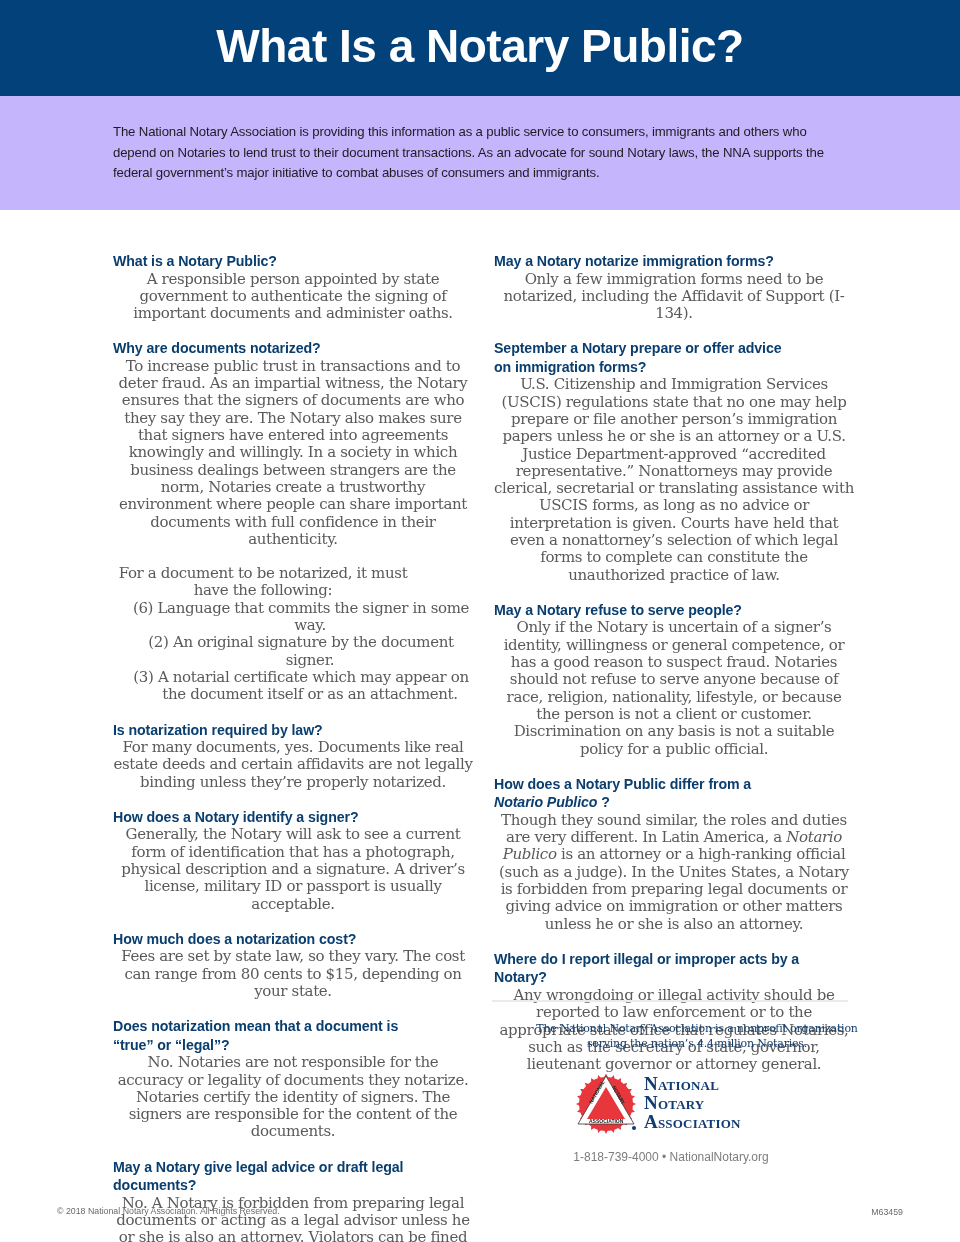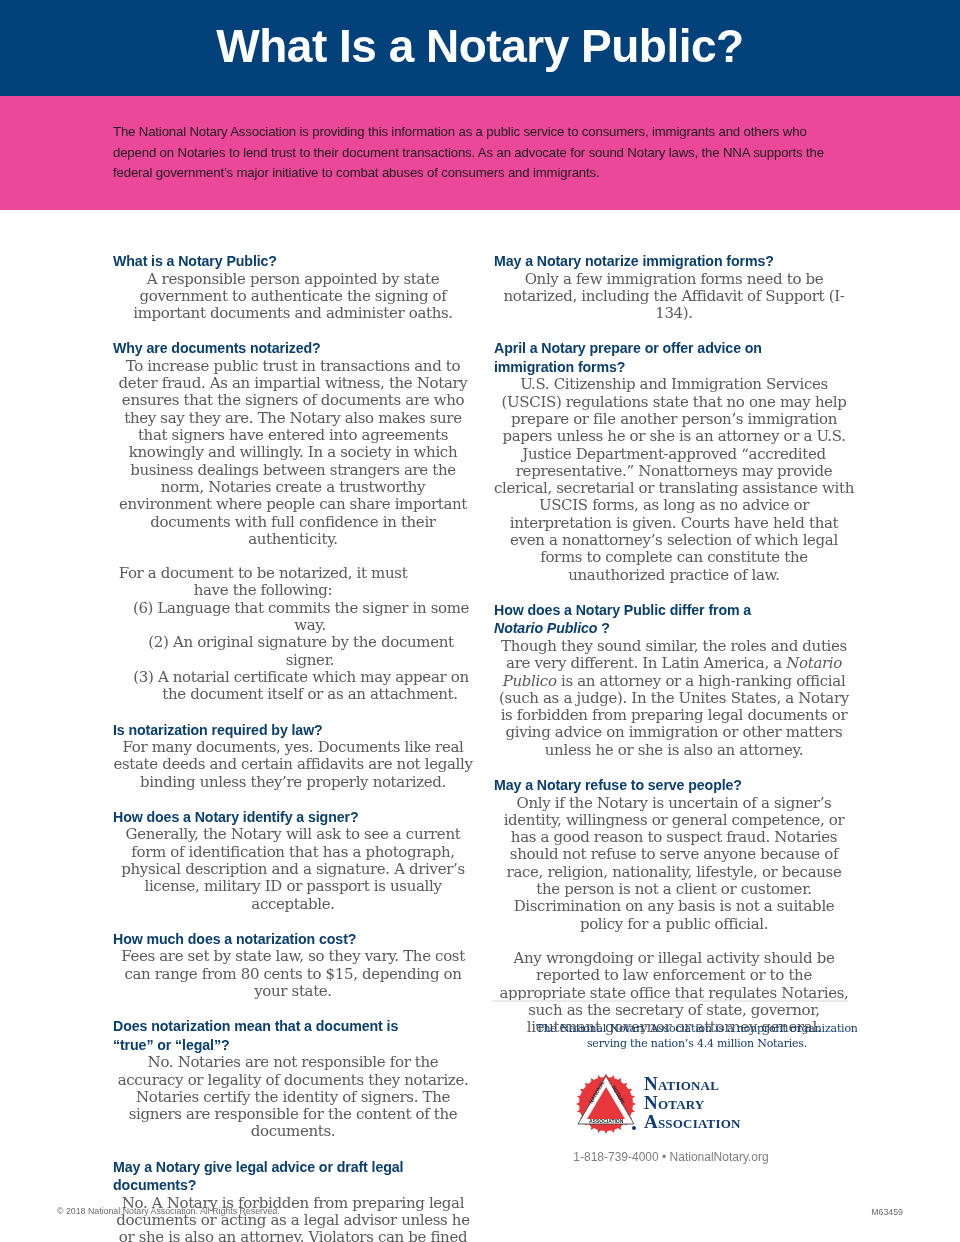--- a/index.html
+++ b/index.html
@@ -12,21 +12,21 @@
       display: flex; align-items: center; justify-content: center;
     }
     .title-band h1 {
       color: #ffffff; font-family: "Liberation Sans", sans-serif;
       font-weight: 700; font-size: 46px; letter-spacing: -0.5px;
       margin-top: -4px;
     }
 
     .intro-band {
       position: absolute; left: 0; top: 96px; width: 960px; height: 114px;
-      background: #ec4899;
+      background: #c4b5fd;
     }
     .intro-band p {
       position: absolute; left: 113px; top: 26px; width: 740px;
       font-family: "Liberation Sans", sans-serif;
       font-size: 13.2px; line-height: 20.6px; color: #1d1d1f;
       letter-spacing: -0.15px;
     }
 
     .col { position: absolute; top: 252px; }
     .col-left { left: 113px; width: 360px; }
@@ -133,37 +133,38 @@
     <div class="a">No. A Notary is forbidden from preparing legal documents or acting as a legal advisor unless he or she is also an attorney. Violators can be fined or jailed for the unauthorized practice of law.</div>
   </div>
 </div>
 
 <div class="col col-right">
   <div class="qa">
     <div class="q">May a Notary notarize immigration forms?</div>
     <div class="a">Only a few immigration forms need to be notarized, including the Affidavit of Support (I-134).</div>
   </div>
   <div class="qa">
-    <div class="q" style="width:300px;">April a Notary prepare or offer advice on immigration forms?</div>
+    <div class="q" style="width:300px;">September a Notary prepare or offer advice on immigration forms?</div>
     <div class="a">U.S. Citizenship and Immigration Services (USCIS) regulations state that no one may help prepare or file another person’s immigration papers unless he or she is an attorney or a U.S. Justice Department-approved “accredited representative.” Nonattorneys may provide clerical, secretarial or translating assistance with USCIS forms, as long as no advice or interpretation is given. Courts have held that even a nonattorney’s selection of which legal forms to complete can constitute the unauthorized practice of law.</div>
+  </div>
+  <div class="qa">
+    <div class="q">May a Notary refuse to serve people?</div>
+    <div class="a">Only if the Notary is uncertain of a signer’s identity, willingness or general competence, or has a good reason to suspect fraud. Notaries should not refuse to serve anyone because of race, religion, nationality, lifestyle, or because the person is not a client or customer. Discrimination on any basis is not a suitable policy for a public official.</div>
   </div>
   <div class="qa">
     <div class="q">
       <span>How does a Notary Public differ from a</span><br>
       <i>Notario Publico</i><span> ?</span>
     </div>
     <div class="a">
       <span>Though they sound similar, the roles and duties are very different. In Latin America, a </span><i>Notario Publico</i><span> is an attorney or a high-ranking official (such as a judge). In the Unites States, a Notary is forbidden from preparing legal documents or giving advice on immigration or other matters unless he or she is also an attorney.</span>
     </div>
   </div>
   <div class="qa">
-    <div class="q">May a Notary refuse to serve people?</div>
-    <div class="a">Only if the Notary is uncertain of a signer’s identity, willingness or general competence, or has a good reason to suspect fraud. Notaries should not refuse to serve anyone because of race, religion, nationality, lifestyle, or because the person is not a client or customer. Discrimination on any basis is not a suitable policy for a public official.</div>
-  </div>
-  <div class="qa">
+    <div class="q" style="width:320px;">Where do I report illegal or improper acts by a Notary?</div>
     <div class="a">Any wrongdoing or illegal activity should be reported to law enforcement or to the appropriate state office that regulates Notaries, such as the secretary of state, governor, lieutenant governor or attorney general.</div>
   </div>
 </div>
 
 <div class="divider"></div>
 
 <div class="nna-note">The National Notary Association is a nonprofit organization serving the nation’s 4.4 million Notaries.</div>
 
 <div class="logo">
   <svg class="logo-seal" viewBox="0 0 66 66" width="66" height="66">

